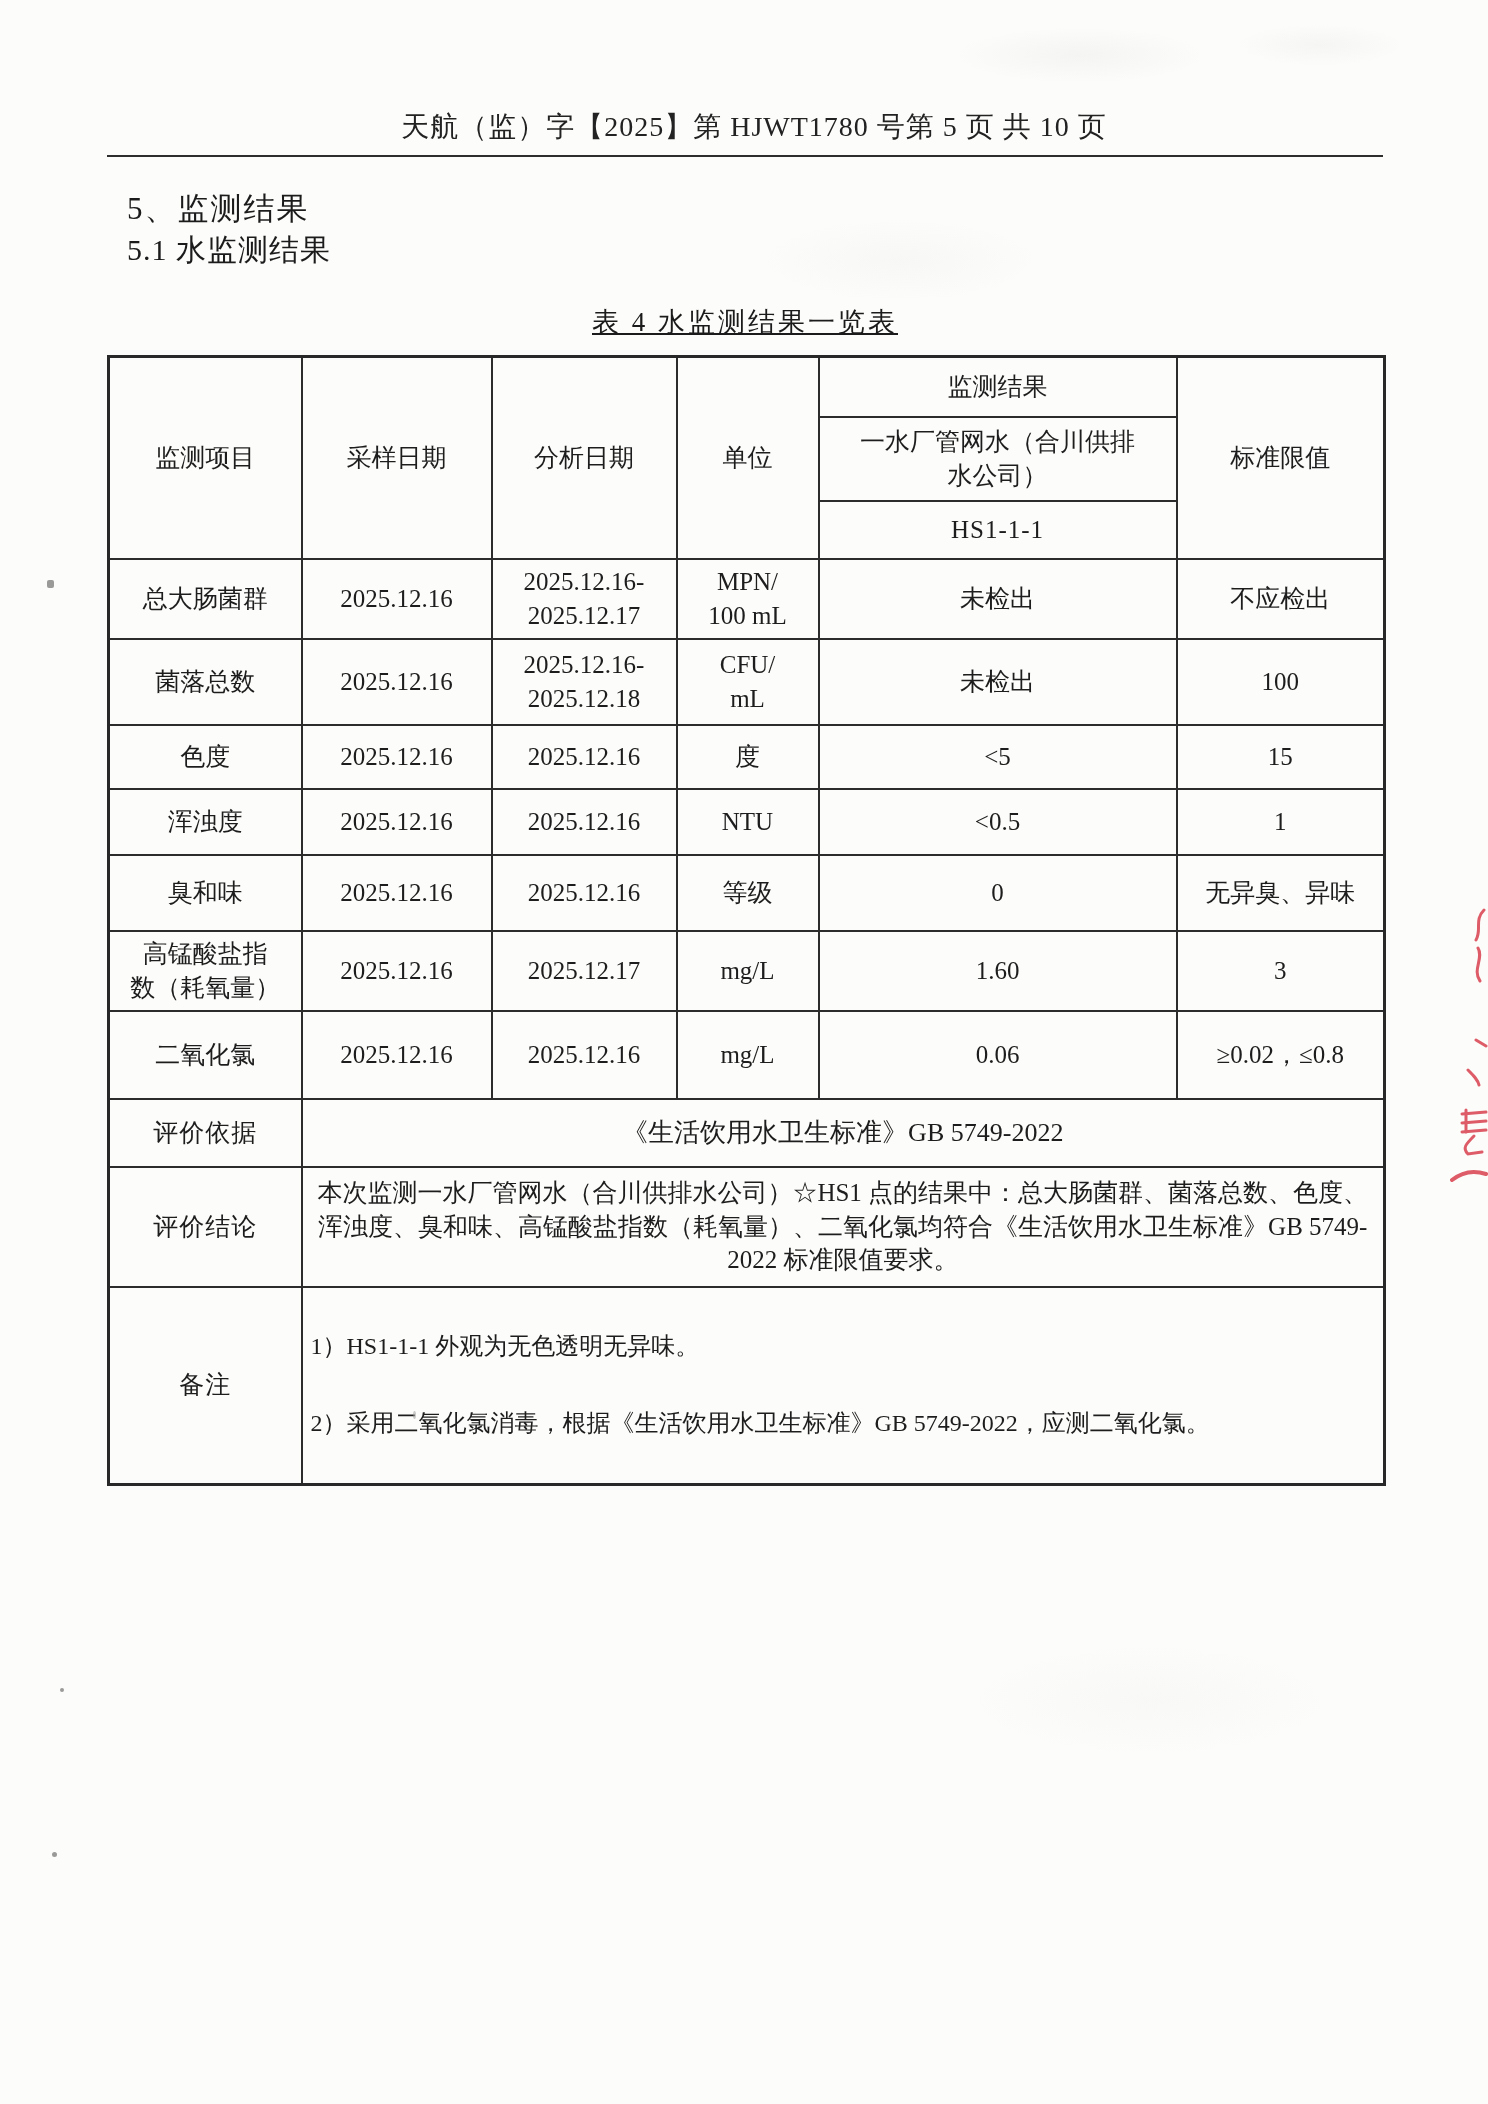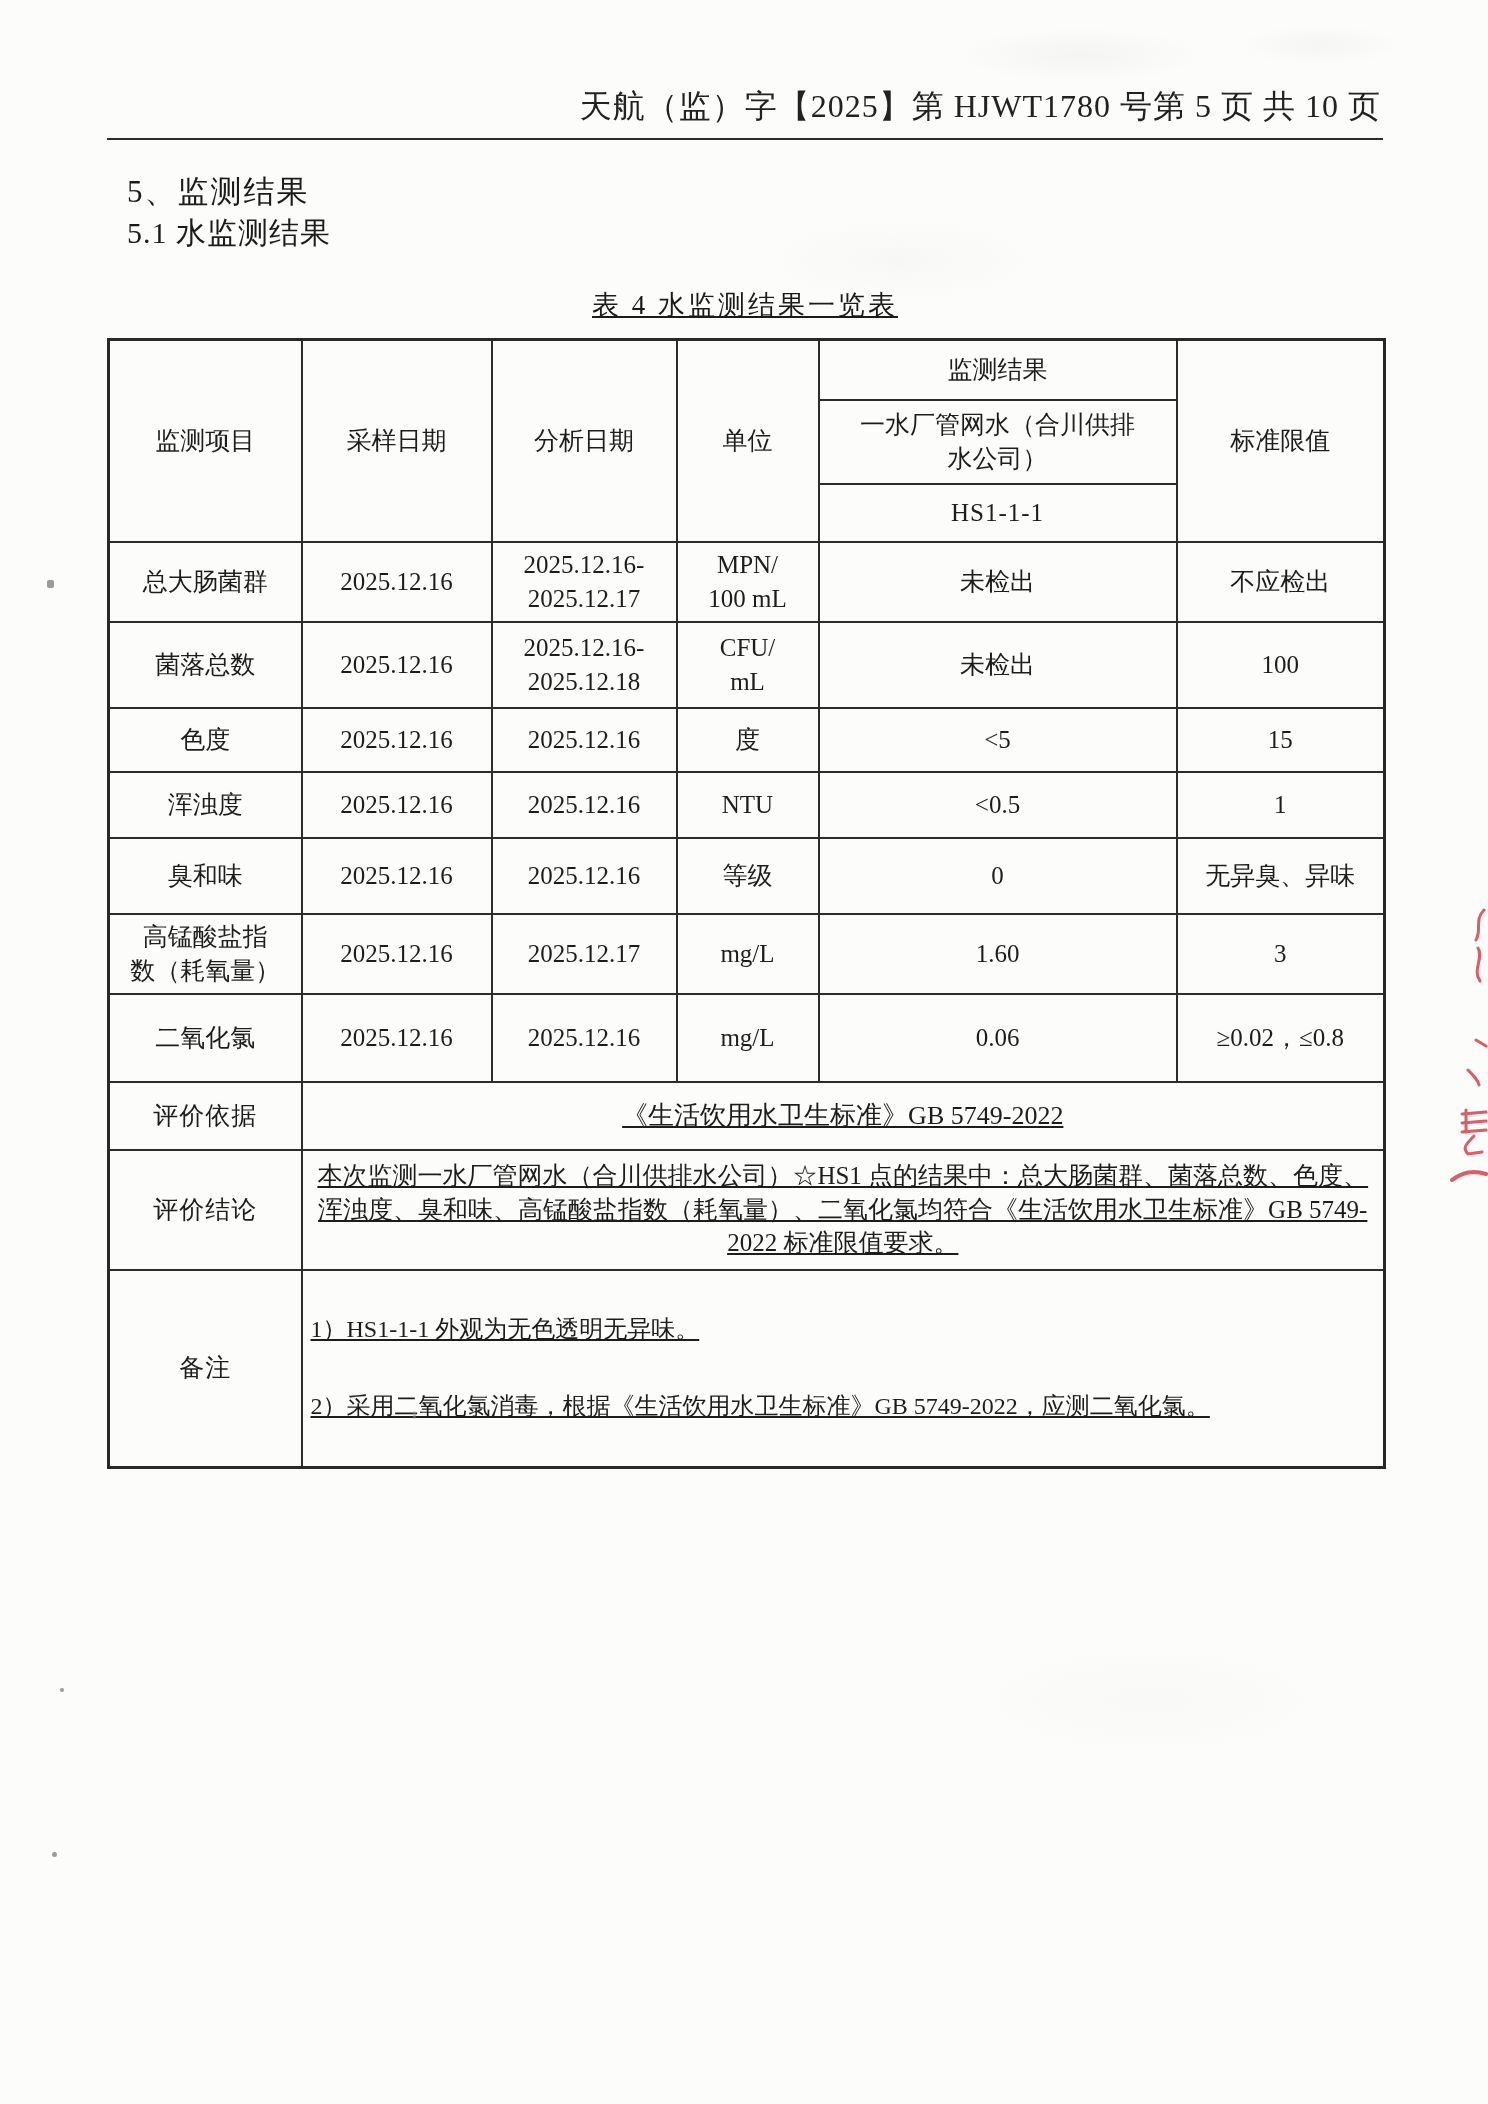--- a/index.html
+++ b/index.html
@@ -16,23 +16,23 @@
     background-image:
       radial-gradient(ellipse 180px 40px at 1080px 55px, rgba(120,120,118,0.06), rgba(0,0,0,0) 70%),
       radial-gradient(ellipse 120px 30px at 1320px 45px, rgba(120,120,118,0.05), rgba(0,0,0,0) 70%),
       radial-gradient(ellipse 200px 60px at 900px 260px, rgba(130,130,128,0.04), rgba(0,0,0,0) 70%),
       radial-gradient(ellipse 260px 80px at 1150px 1700px, rgba(130,130,128,0.03), rgba(0,0,0,0) 70%);
   }
   .content { position:absolute; left:107px; top:0; width:1276px; }
 
   
   .doc-header {
-    display:flex; justify-content:flex-end; align-items:baseline;
-    margin-top:85px; padding:0 2px 0 20px;
-    font-size:32px; letter-spacing:1px; color:#222;
+    display:flex; justify-content:center; align-items:baseline;
+    margin-top:108px; padding:0 2px 0 20px;
+    font-size:28px; letter-spacing:1px; color:#222;
   }
   .header-rule { margin-top:9px; border-top:2.5px solid #2d2d2d; }
 
   .section-title   { margin-top:31px; padding-left:20px; font-size:31px; letter-spacing:2px; color:#1b1b1b; }
   .subsection-title{ padding-left:20px; font-size:30px; letter-spacing:1px; color:#1b1b1b; }
   .table-caption   { margin-top:33px; text-align:center; font-size:27px; letter-spacing:3px; color:#1b1b1b;text-decoration:underline; }
 
   
   table.results {
     margin-top:15px;
@@ -44,21 +44,21 @@
   table.results th, table.results td {
     border:2px solid #2c2c2c;
     font-weight:400;
     text-align:center; vertical-align:middle;
     font-size:25px; line-height:1.35;
     padding:4px 8px;
     color:#1d1d1d;
     white-space:pre-line;
   }
   .site-code { font-weight:700; font-size:26px; letter-spacing:1px;margin-left:28px; }
-  .left-cell { text-align:left; padding:10px 16px 10px 22px; line-height:1.55;text-decoration:underline; }
+  .left-cell { text-align:left; padding:10px 16px 10px 22px; line-height:1.55; }
   .concl     { font-size:26px; text-align:justify; }
   .note-line { font-size:24px; line-height:1.8; white-space:pre-line; text-align:left; }
   .label-cell{ font-size:26px; letter-spacing:1px; }
 
   
   .speck { position:absolute; background:#9a9a98; border-radius:50%; }
   .red-mark { position:absolute; color:#d8414e; opacity:.85; }
   .red-mark svg { display:block; }
 </style>
 </head>

